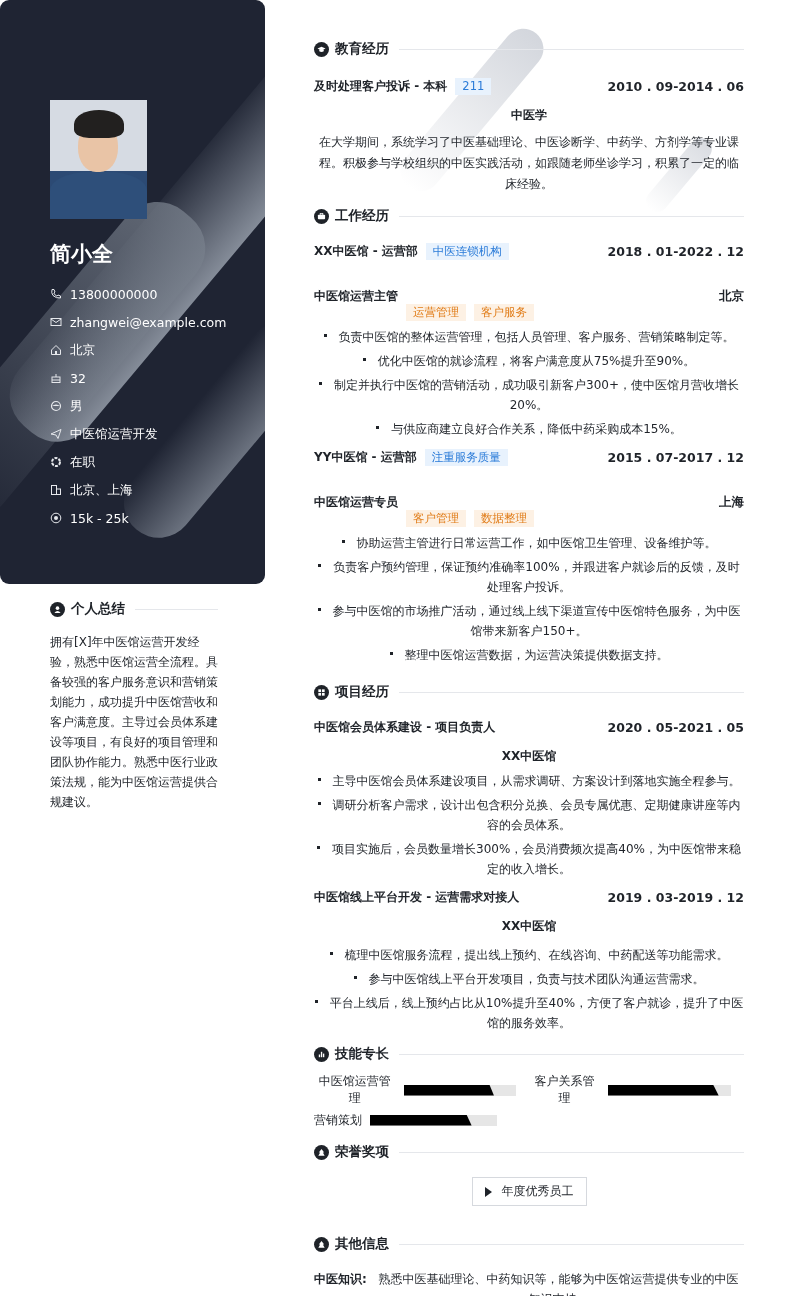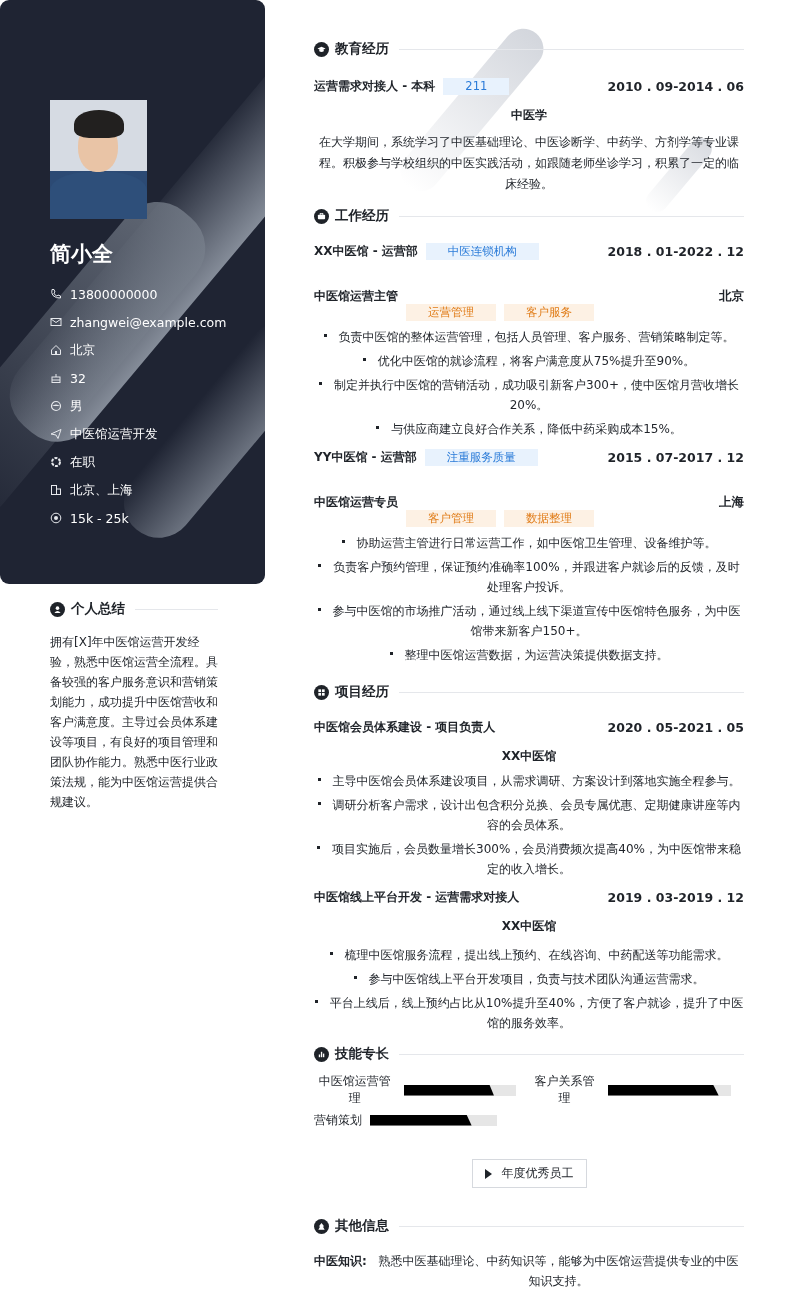--- a/index.html
+++ b/index.html
@@ -31,21 +31,21 @@
   .summary-text { margin-top: 14px; font-size: 12px; line-height: 20px; color: #1f2329; }
 
   
   .main { position: absolute; left: 314px; top: 40px; width: 430px; text-align: center; }
   .deco1 { position: absolute; left: 452px; top: 10px; width: 40px; height: 200px; border-radius: 20px; transform: rotate(40deg); background: linear-gradient(to bottom, rgba(200,204,212,0.8), rgba(255,255,255,0)); }
   .deco2 { position: absolute; left: 668px; top: 130px; width: 22px; height: 90px; border-radius: 11px; transform: rotate(40deg); background: linear-gradient(to bottom, rgba(200,204,212,0.7), rgba(255,255,255,0)); }
   .section { position: relative; margin-bottom: 12px; }
   .row { display: flex; align-items: center; justify-content: space-between; font-size: 12px; }
   .row .left { display: flex; align-items: center; font-weight: bold; }
   .row .right { font-weight: bold; font-size: 12.5px; }
-  .tag { display: inline-block; font-size: 11.5px; font-weight: normal; padding: 1px 22px; margin-left: 8px; line-height: 15px; }
+  .tag { display: inline-block; font-size: 11.5px; font-weight: normal; padding: 1px 7px; margin-left: 8px; line-height: 15px; }
   .tag.blue { background: #e8f2fd; color: #2a7bd8; }
   .tag.orange { background: #fdf1e4; color: #e07b16; margin-top: 32px; }
   .sub { font-size: 12px; font-weight: bold; margin-top: 12px; }
   .desc { font-size: 12px; line-height: 21px; margin-top: 8px; color: #1f2329; }
   ul.bullets { list-style: none; margin-top: 6px; }
   ul.bullets li { font-size: 12px; line-height: 20px; margin-bottom: 4px; color: #1f2329; text-indent: 0; }
   ul.bullets li .dot { display: inline-block; width: 3px; height: 3px; background: #1f2329; margin-right: 12px; vertical-align: middle; position: relative; top: -2px; }
   .job { margin-top: 14px; }
   .job .row2 { margin-top: 12px; }
 
@@ -184,21 +184,21 @@
           <svg viewBox="0 0 10 10">
             <path d="M0.5 4 L5 2 L9.5 4 L5 6 Z" fill="#fff"></path>
             <path d="M2.5 5 L2.5 7 Q5 8.5 7.5 7 L7.5 5" fill="#fff"></path>
           </svg>
         </span>
       <span>教育经历</span>
       <span class="line"></span>
     </div>
     <div class="row" style="margin-top:20px">
       <div class="left">
-          <span>运营需求对接人 - 本科</span>
+          <span>及时处理客户投诉 - 本科</span>
           <span class="tag blue">211</span>
         </div>
       <div class="right">2010 . 09-2014 . 06</div>
     </div>
     <div class="sub">中医学</div>
     <div class="desc">在大学期间，系统学习了中医基础理论、中医诊断学、中药学、方剂学等专业课程。积极参与学校组织的中医实践活动，如跟随老师坐诊学习，积累了一定的临床经验。</div>
   </div>
 
   <div class="section" style="margin-top:12px">
     <div class="sec-title">
@@ -338,20 +338,29 @@
           <span>营销策划</span>
           <span class="bar" style="width:127px">
               <span class="fill" style="width:80%"></span>
             </span>
         </div>
       </div>
     </div>
   </div>
 
   <div class="section" style="margin-top:14px">
+    <div class="sec-title">
+      <span class="ico">
+          <svg viewBox="0 0 10 10">
+            <path d="M5 1 L8 5 L6.5 5 L8.5 8.5 L1.5 8.5 L3.5 5 L2 5 Z" fill="#fff"></path>
+          </svg>
+        </span>
+      <span>荣誉奖项</span>
+      <span class="line"></span>
+    </div>
     <div class="award">
       <span class="tri"></span>
       <span>年度优秀员工</span>
     </div>
   </div>
 
   <div class="section" style="margin-top:29px">
     <div class="sec-title">
       <span class="ico">
           <svg viewBox="0 0 10 10">

